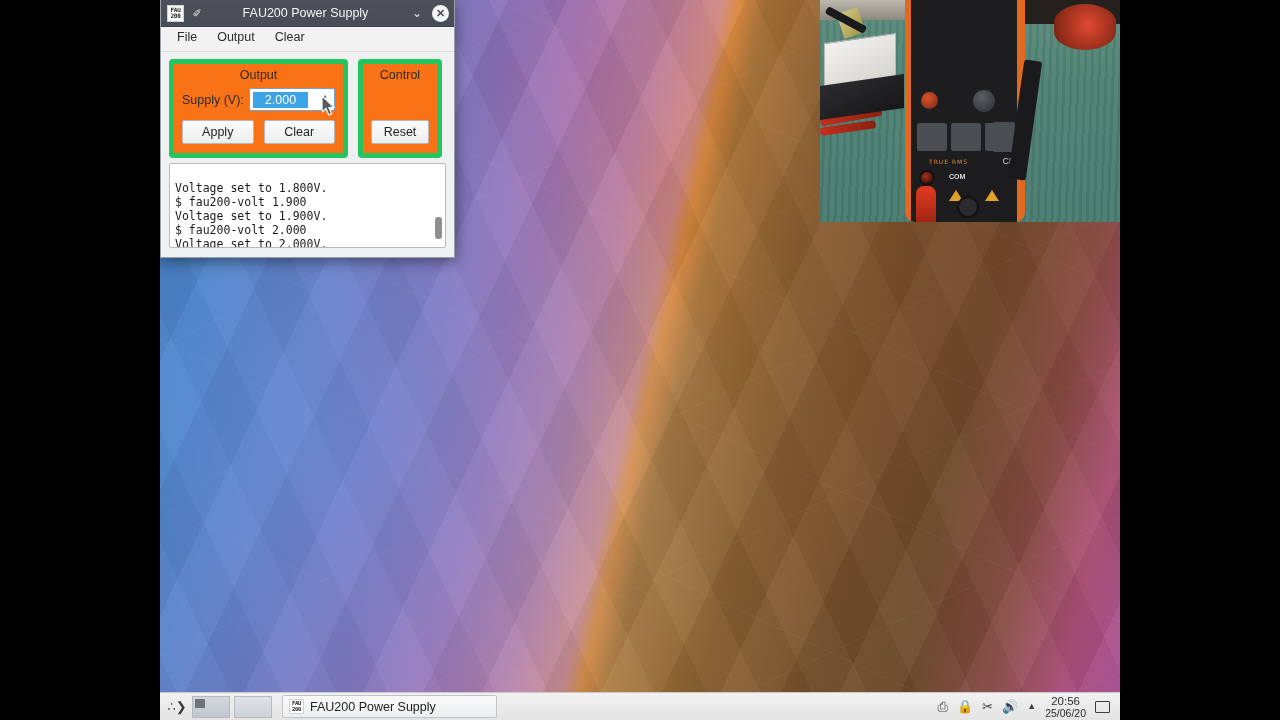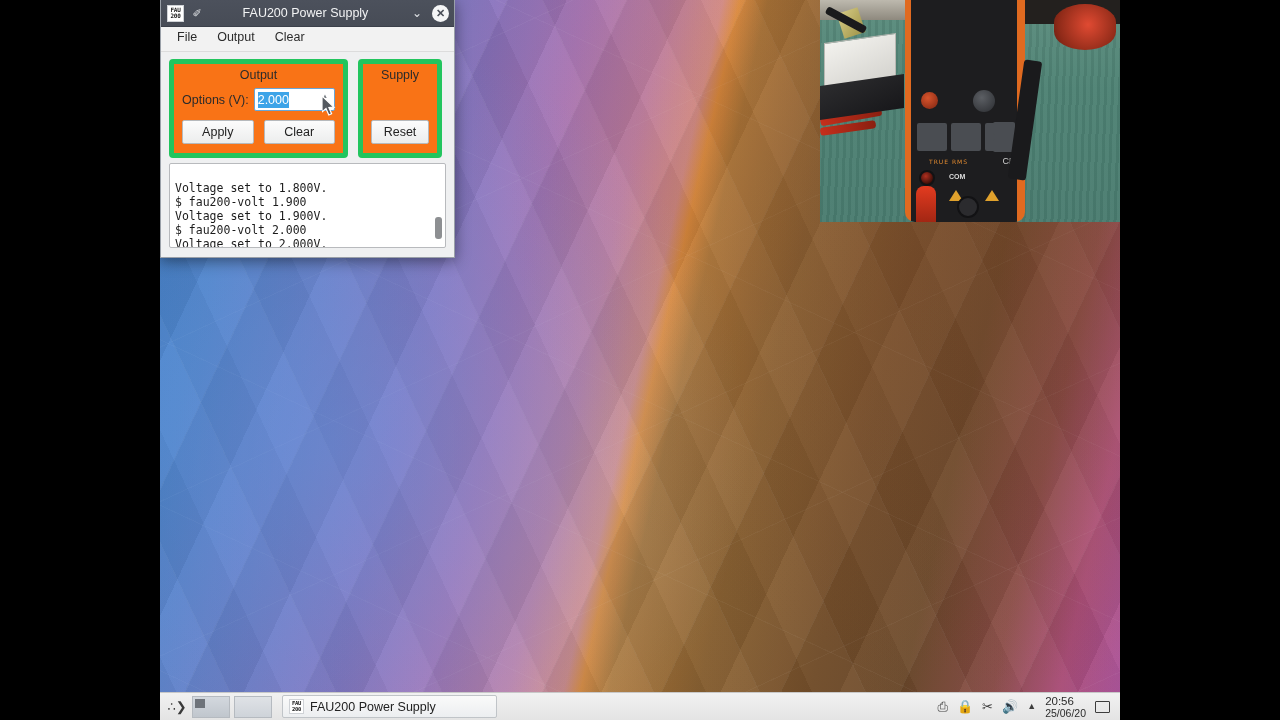--- a/index.html
+++ b/index.html
@@ -80,21 +80,21 @@
   #gb-control { width: 84px; }
 
   .row { display: flex; align-items: center; gap: 5px; margin-bottom: 9px; }
   .fieldlabel { font-size: 12.5px; color: #2b2b2b; white-space: nowrap; }
   .spinbox {
     flex: 1; height: 23px; background: #fff; border: 1px solid #6aa6d6;
     display: flex; align-items: center; position: relative; border-radius: 2px;
   }
   .spin-val {
     font-size: 12.5px; color: #fff; background: #3da4e8;
-    padding: 1px 0; margin-left: 3px;
+    padding: 1px 12px; margin-left: 3px;
     font-family: "Liberation Sans", sans-serif;
   }
   .spin-arrows {
     position: absolute; right: 2px; top: 1px; bottom: 1px; width: 14px;
     display: flex; flex-direction: column; justify-content: center; align-items: center;
     color: #7a7f85; font-size: 6px; line-height: 7px;
   }
   .btnrow { display: flex; gap: 10px; }
   .btn {
     flex: 1; height: 24px; background: linear-gradient(#fcfcfc, #eceded);
@@ -198,21 +198,21 @@
     border: 1px solid #c0c4c8; border-radius: 2px; font-size: 12.5px; color: #222;
   }
   .taskbtn .ic {
     width: 15px; height: 15px; background: #fff; border: 1px solid #cfd2d6;
     display: flex; flex-direction: column; align-items: center; justify-content: center;
     font-size: 5.5px; line-height: 5.5px; color: #222; font-weight: bold;
     font-family: "DejaVu Sans Mono", monospace; letter-spacing: -0.3px;
   }
   .tray { margin-left: auto; display: flex; align-items: center; gap: 9px; padding-right: 6px; }
   .tray .tic { font-size: 13px; color: #3d3d3d; line-height: 1; }
-  .clock { text-align: left; font-size: 11.5px; color: #2b2b2b; line-height: 12px; }
+  .clock { text-align: center; font-size: 11.5px; color: #2b2b2b; line-height: 12px; }
   .clock .d { font-size: 10.5px; }
   .tray-end { width: 15px; height: 12px; border: 1.6px solid #3d3d3d; border-radius: 1px; }
 </style>
 </head>
 <body>
 
 <div id="screen">
 
   <div id="desktop">
     <div class="facets"></div>
@@ -277,37 +277,37 @@
       <div class="menu-item">File</div>
       <div class="menu-item">Output</div>
       <div class="menu-item">Clear</div>
     </div>
 
     <div class="panels">
 
       <div class="groupbox" id="gb-output">
         <div class="gb-title">Output</div>
         <div class="row">
-          <div class="fieldlabel">Options (V):</div>
+          <div class="fieldlabel">Supply (V):</div>
           <div class="spinbox">
             <span class="spin-val">2.000</span>
             <span class="spin-arrows">
               <span>▲</span>
               <span>▼</span>
             </span>
           </div>
         </div>
         <div class="btnrow">
           <div class="btn">Apply</div>
           <div class="btn">Clear</div>
         </div>
       </div>
 
       <div class="groupbox" id="gb-control">
-        <div class="gb-title">Supply</div>
+        <div class="gb-title">Control</div>
         <div style="height:32px"></div>
         <div class="btnrow">
           <div class="btn">Reset</div>
         </div>
       </div>
 
     </div>
 
     <div class="console">
       <pre>Voltage set to 1.800V.

